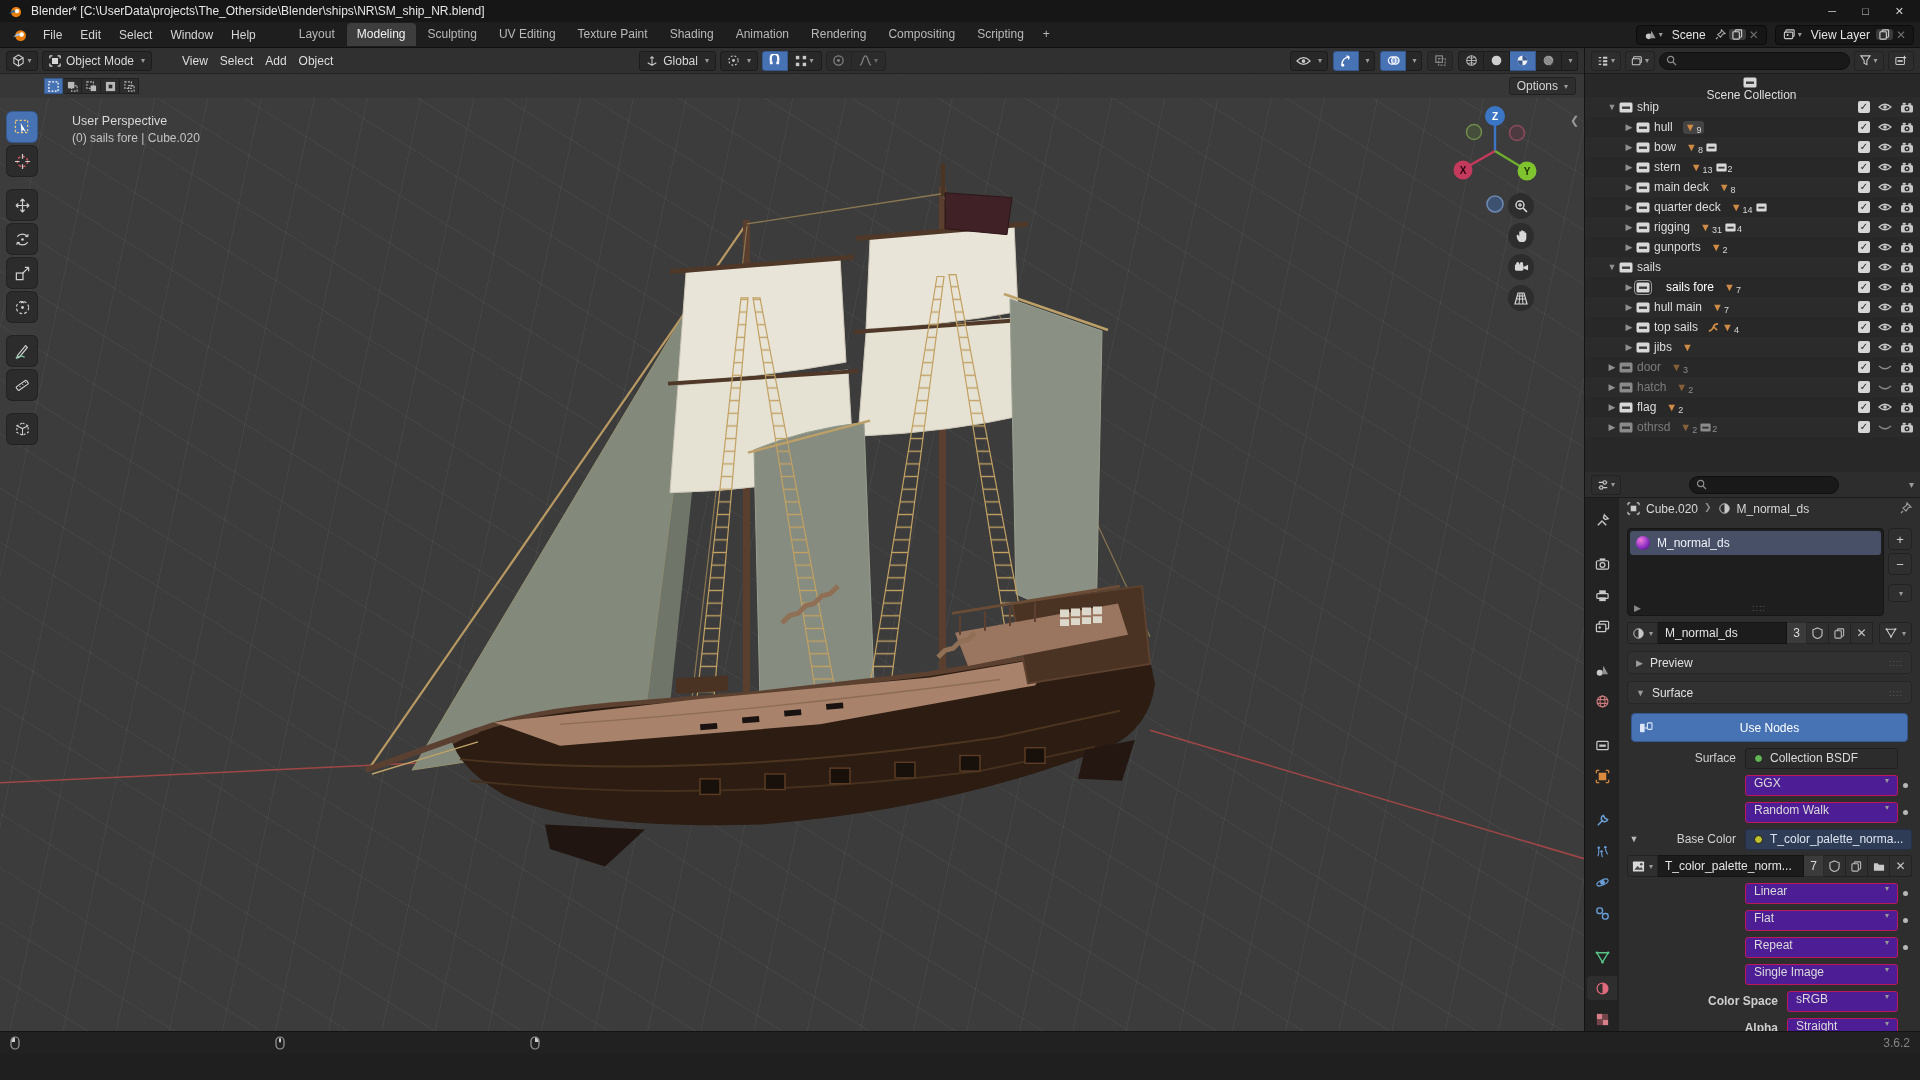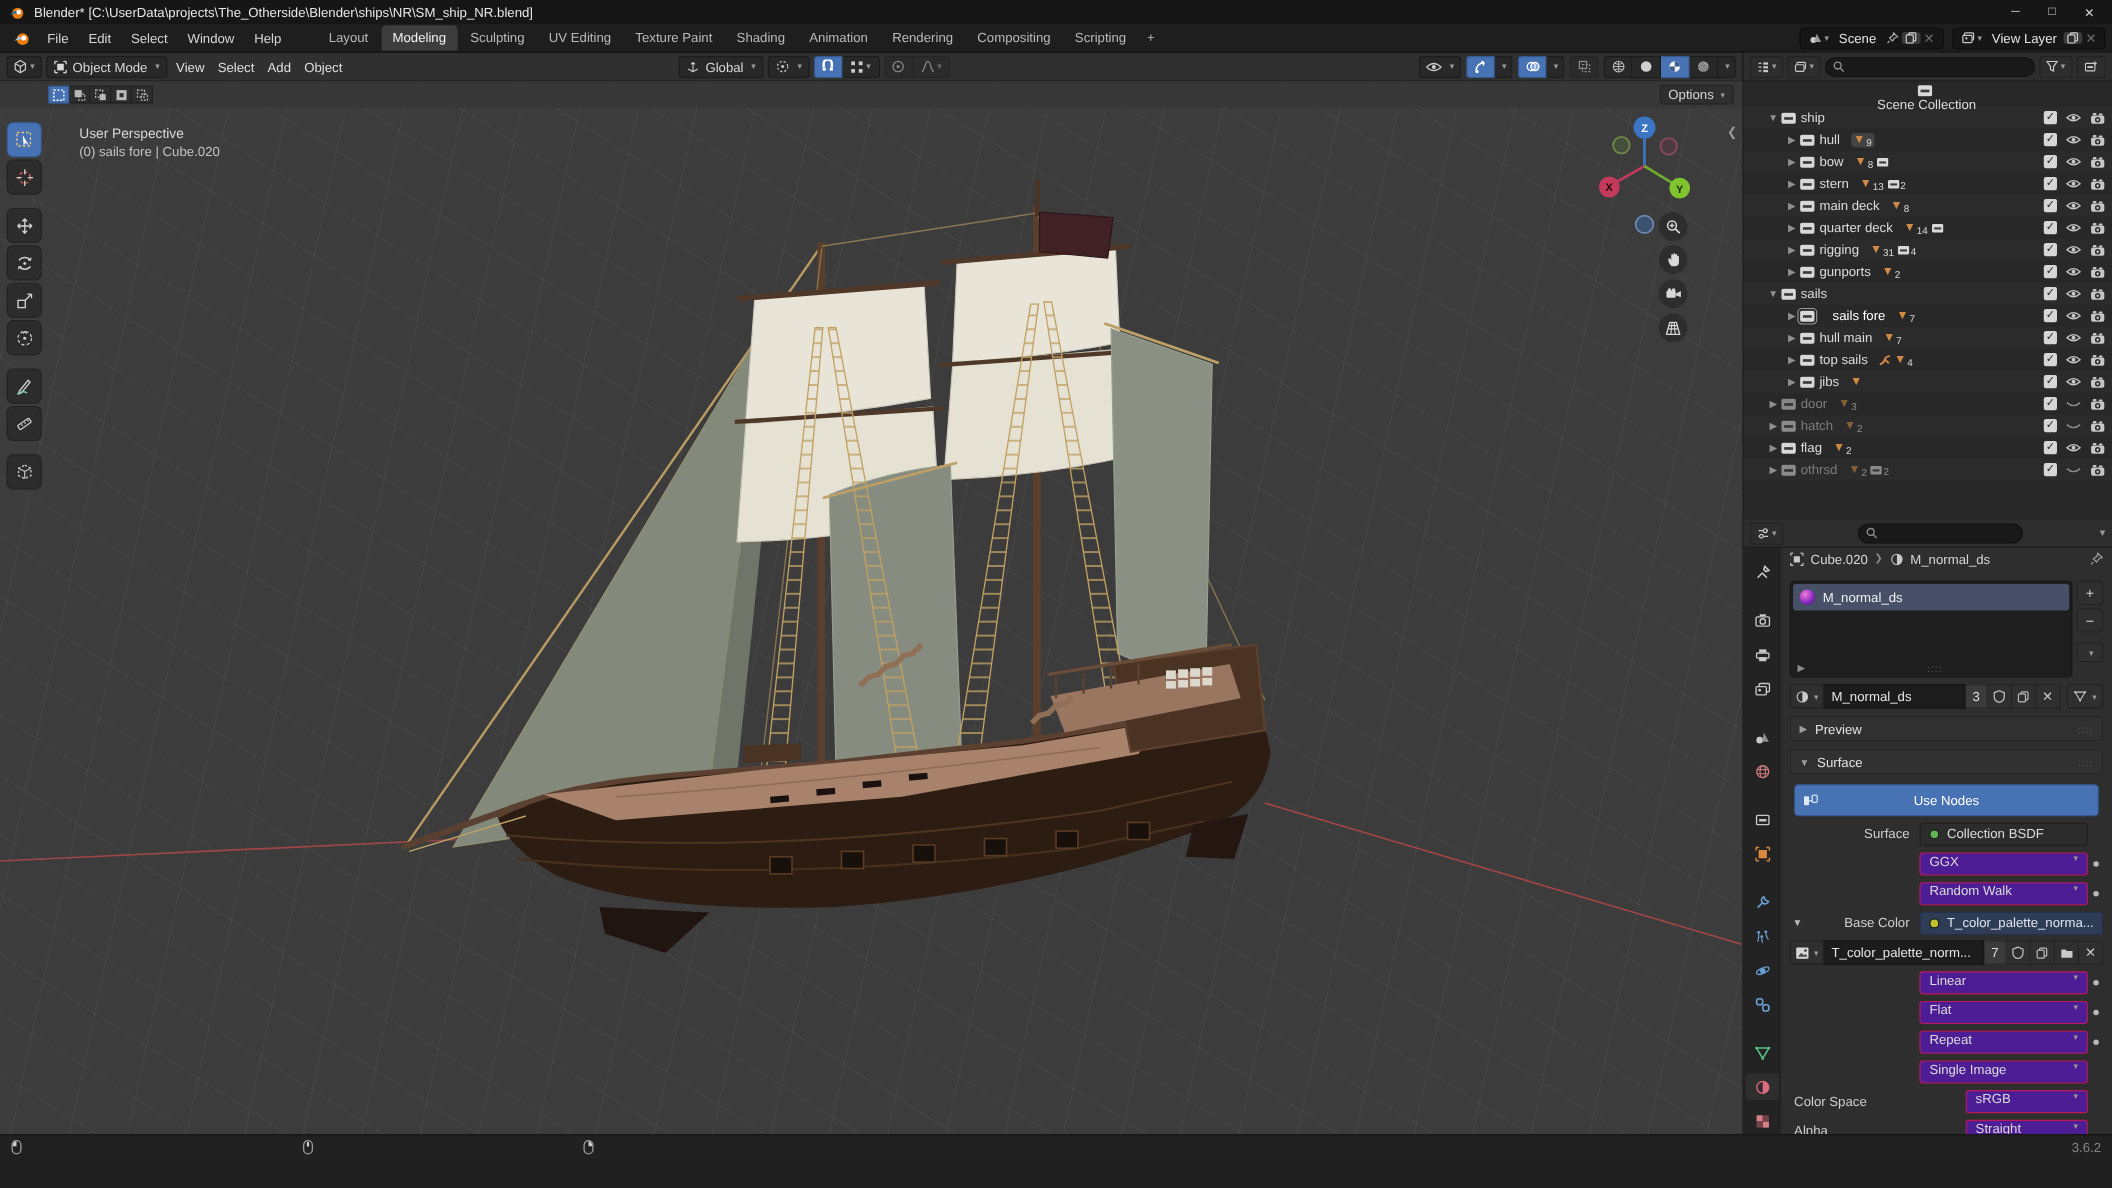--- a/index.html
+++ b/index.html
@@ -122,21 +122,21 @@
 
   .panelhdr { height:23px; background:#313131; border:1px solid #262626; border-radius:4px; margin-top:7px; display:flex; align-items:center; gap:7px; padding:0 8px; color:#e0e0e0; }
   .panelhdr .arr { color:#9c9c9c; font-size:9px; }
   .panelhdr .grip { margin-left:auto; }
 
   .usenodes { margin:9px 4px 0; height:29px; background:#4772b4; border:1px solid #35588f; border-radius:4px; display:flex; align-items:center; justify-content:center; gap:7px; color:#fff; position:relative; }
   .usenodes .nico { position:absolute; left:7px; }
 
   .prow { display:flex; align-items:center; margin-top:5px; height:22px; }
   .plabel { width:118px; text-align:right; padding-right:9px; color:#cfcfcf; flex:none; }
-  .plabel.left { text-align:left; padding-left:4px; }
+  .plabel.left { text-align:right; padding-left:4px;font-weight:bold; }
   .pval { flex:1; height:21px; background:#2c2c2c; border:1px solid #1f1f1f; border-radius:3px; display:flex; align-items:center; gap:7px; padding:0 8px; color:#dadada; }
   .pval.link { background:#2e3c56; border-color:#24304a; color:#dde4f0; }
   .pdrop { flex:1; height:21px; background:#4c1d95; border:1px solid #be185d; border-radius:3px; display:flex; align-items:flex-start; padding:0 8px; color:#dadada; }
   .pdrop .caret, .pval .caret { margin-left:auto; }
   .dotcol { width:14px; flex:none; display:flex; justify-content:center; }
   .dot { width:5px; height:5px; border-radius:50%; background:#b8b8b8; }
   .sock { width:9px; height:9px; border-radius:50%; border:1px solid #1a1a1a; flex:none; }
   .expander { width:14px; color:#b9b9b9; font-size:9px; flex:none; text-align:center; }
 
   
@@ -247,21 +247,21 @@
         <span class="caret">▾</span>
       </span>
       <div class="dd" style="margin-left:4px;">
         <svg width="12" height="12" viewBox="0 0 14 14">
             <rect x="3.5" y="3.5" width="7" height="7" fill="#d8d8d8"></rect>
             <path d="M1 1 h3 M10 1 h3 M1 13 h3 M10 13 h3 M1 1 v3 M1 10 v3 M13 1 v3 M13 10 v3" stroke="#d8d8d8" stroke-width="1.4"></path>
           </svg>
         <span>Object Mode</span>
         <span class="caret">▾</span>
       </div>
-      <span class="hbtn" style="margin-left:2px;">View</span>
+      <span class="hbtn" style="margin-left:24px;">View</span>
       <span class="hbtn">Select</span>
       <span class="hbtn">Add</span>
       <span class="hbtn">Object</span>
 
       <div style="margin-left:300px; display:flex; align-items:center; gap:4px;">
         <div class="dd">
           <svg width="12" height="12" viewBox="0 0 14 14">
               <path d="M7 12 V2 M7 12 L2 9 M7 12 L12 9 M7 2 l-2 2 M7 2 l2 2" stroke="#c9c9c9" stroke-width="1.2" fill="none"></path>
             </svg>
           <span>Global</span>

